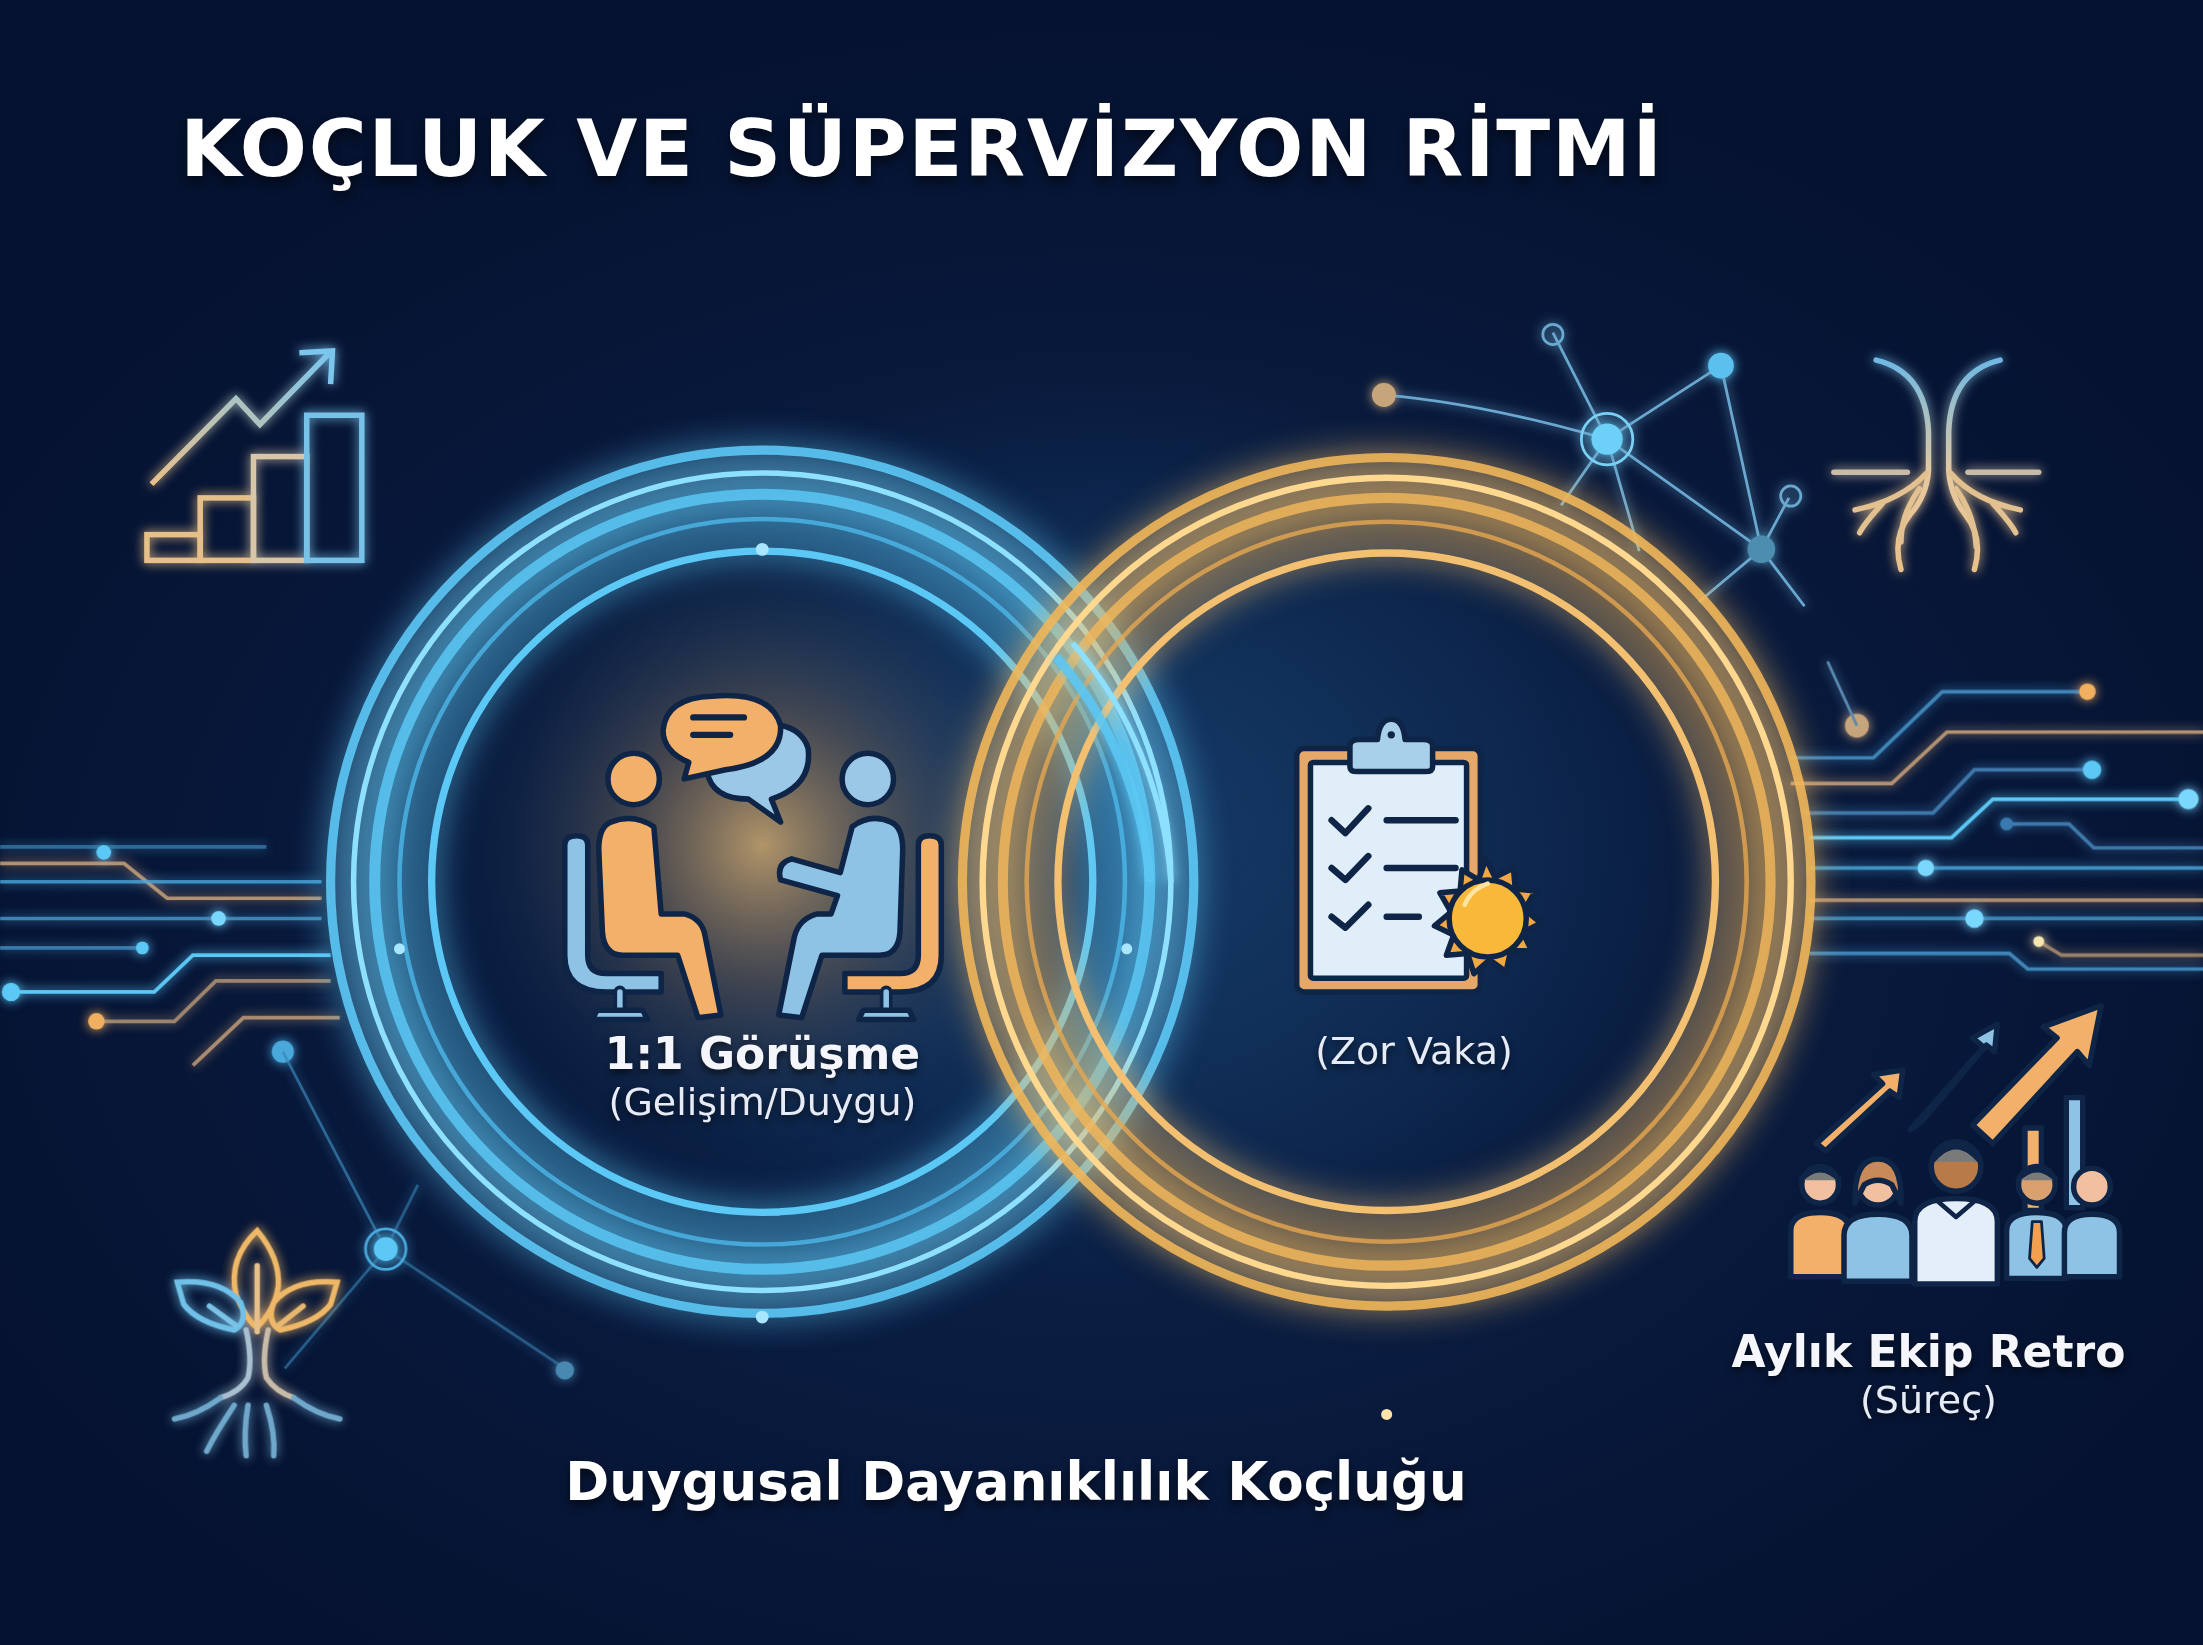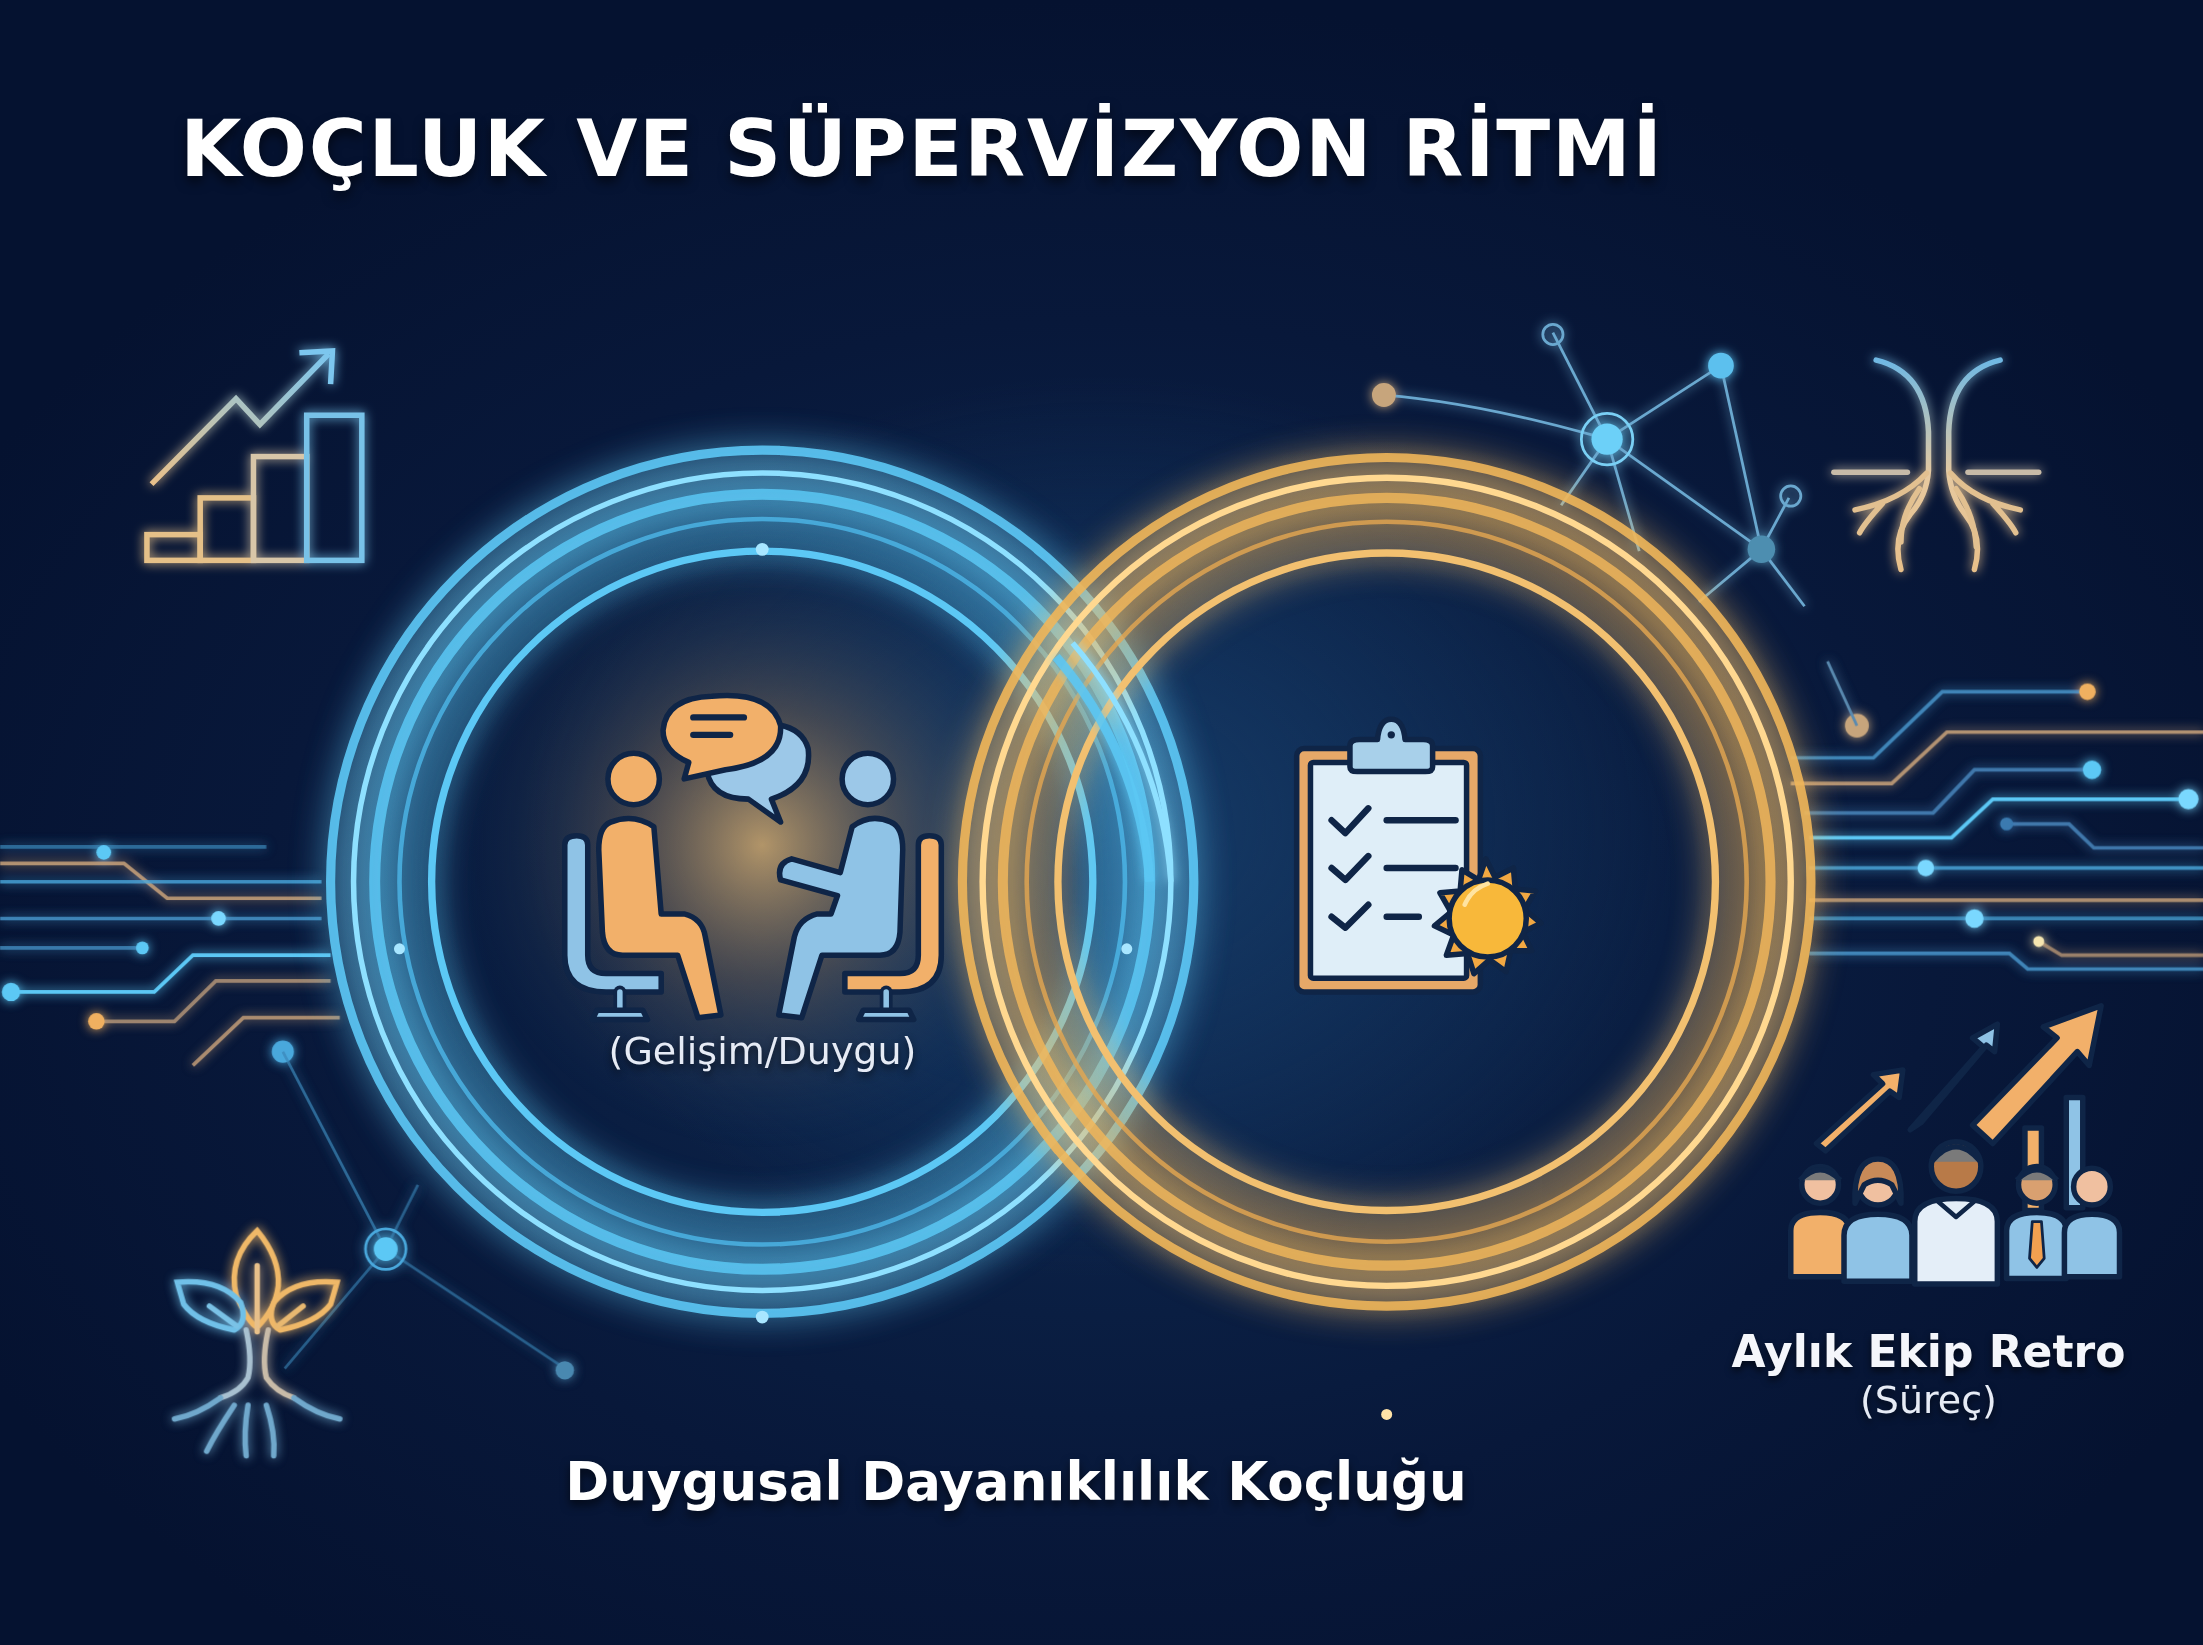--- a/index.html
+++ b/index.html
@@ -277,24 +277,26 @@
     <circle cx="2130" cy="1270" r="27" fill="#b87a48"></circle>
     <path d="M2103,1265 Q2130,1232 2157,1265" fill="#7a7a7a"></path>
     <path d="M2085,1398 L2085,1330 Q2085,1305 2130,1305 Q2175,1305 2175,1330 L2175,1398 Z" fill="#e4eef8"></path>
     <polyline points="2110,1308 2130,1325 2150,1308" fill="none" stroke-width="5"></polyline>
   </g>
 </svg>
 
 <div class="title">KOÇLUK VE SÜPERVİZYON RİTMİ</div>
 
 <div class="label" style="left:533px; top:1029px; width:459px;">
+  <span class="main">1:1 Görüşme</span>
   <span class="sub">(Gelişim/Duygu)</span>
 </div>
 
 <div class="label" style="left:1157px; top:1029px; width:514px;">
+  <span class="sub">(Zor Vaka)</span>
 </div>
 
 <div class="label" style="left:1708px; top:1327px; width:441px;text-align:center;">
   <span class="main">Aylık Ekip Retro</span>
   <span class="sub">(Süreç)</span>
 </div>
 
 <div class="footer">Duygusal Dayanıklılık Koçluğu</div>
 
 

